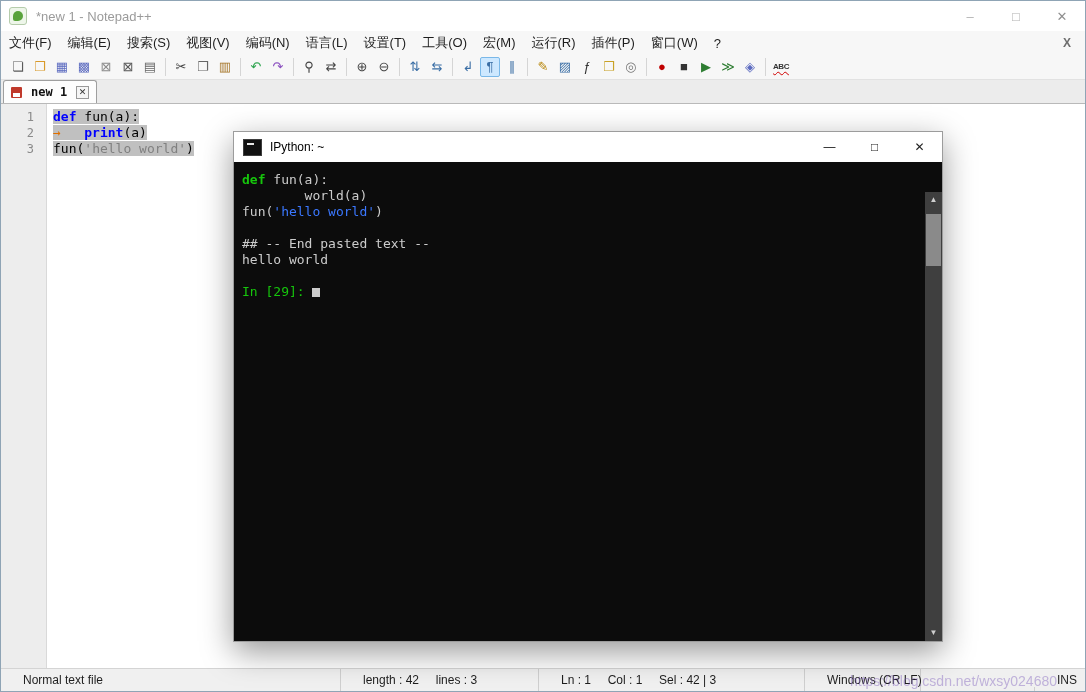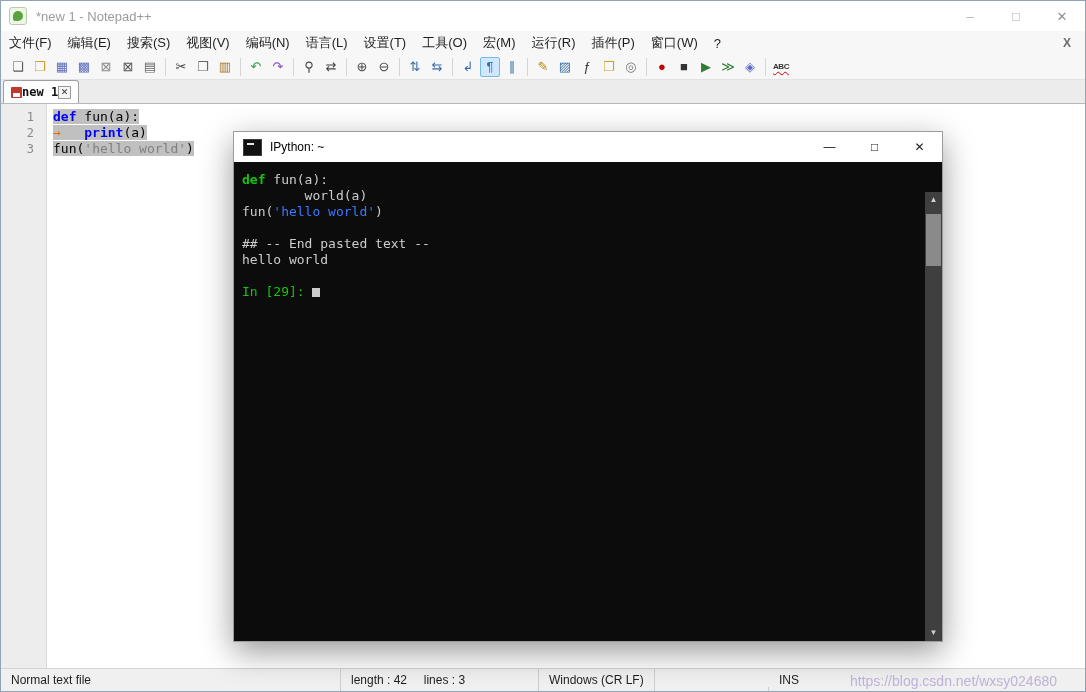--- a/index.html
+++ b/index.html
@@ -26,21 +26,21 @@
   .toolbar{height:24px;display:flex;align-items:center;background:#f7f7f7;border-bottom:1px solid #e2e2e2;padding-left:6px;}
   .tbtn{width:20px;height:20px;line-height:20px;text-align:center;font-size:13px;border-radius:2px;
         box-sizing:border-box;margin:0 1px;cursor:default;}
   .tbtn.pressed{background:#cde8ff;border:1px solid #7ab8e8;line-height:18px;}
   .tbtn.abc{font-size:8px;font-weight:bold;letter-spacing:-0.5px;
             text-decoration:underline wavy #d00000;text-underline-offset:2px;}
   .tsep{width:1px;height:18px;background:#d5d5d5;margin:0 4px;}
 
   
   .tabbar{height:23px;background:#ececec;border-bottom:1px solid #b9b9b9;display:flex;align-items:flex-end;padding-left:2px;}
-  .tab{height:22px;display:flex;align-items:center;gap:0;padding:0 7px;background:#fdfdfd;
+  .tab{height:22px;display:flex;align-items:center;gap:9px;padding:0 7px;background:#fdfdfd;
        border:1px solid #9f9f9f;border-bottom:none;border-radius:3px 3px 0 0;
        font-size:12px;font-weight:bold;color:#111;font-family:"DejaVu Sans Mono",monospace;}
   .unsaved{width:11px;height:11px;background:#c0392b;border-radius:1px;position:relative;}
   .unsaved::after{content:'';position:absolute;left:2px;right:2px;bottom:1px;height:4px;background:#fff;}
   .tab-close{font-family:"Liberation Sans",sans-serif;font-weight:normal;font-size:9px;color:#333;
              border:1px solid #999;width:11px;height:11px;line-height:11px;text-align:center;background:#f5f5f5;}
 
   
   .editor{display:flex;height:567px;background:#fff;}
   .gutter{width:46px;background:#ededed;border-right:1px solid #d9d9d9;padding-top:5px;box-sizing:border-box;
@@ -72,21 +72,21 @@
   .cursor{display:inline-block;width:8px;height:9px;background:var(--console-text);vertical-align:-1px;}
   .ipy-scroll{position:absolute;top:30px;right:0;bottom:0;width:17px;background:#3f3f3f;}
   .sarrow{position:absolute;left:0;width:17px;height:16px;color:#cfcfcf;font-size:8px;text-align:center;line-height:16px;}
   .sarrow.up{top:0;}
   .sarrow.down{bottom:0;}
   .sthumb{position:absolute;left:1px;top:22px;width:15px;height:52px;background:#8a8a8a;}
 
   
   .statusbar{position:absolute;left:0;right:0;bottom:0;height:22px;background:#f0f0f0;border-top:1px solid #d4d4d4;
              display:flex;align-items:center;font-size:12px;color:#1e1e1e;}
-  .sseg{height:100%;display:flex;align-items:center;padding-left:10px;box-sizing:border-box;
+  .sseg{height:100%;display:flex;align-items:center;padding-left:22px;box-sizing:border-box;
         border-right:1px solid #cfcfcf;white-space:pre;}
   .s1{width:340px;}.s2{width:198px;}.s3{width:266px;}.s4{width:116px;}.s5{width:114px;margin-top:36px;}.s6{flex:1;border-right:none;}
 
   .watermark{position:absolute;right:28px;bottom:2px;font-size:14px;color:rgba(130,100,190,.45);
              z-index:9;pointer-events:none;}
 </style>
 </head>
 <body>
 
 <div class="app">
@@ -208,20 +208,21 @@
         <span class="sarrow up">▲</span>
         <span class="sthumb"></span>
         <span class="sarrow down">▼</span>
       </div>
     </div>
   </div>
 
   <div class="statusbar">
     <div class="sseg s1">Normal text file</div>
     <div class="sseg s2">length : 42     lines : 3</div>
+    <div class="sseg s3">Ln : 1     Col : 1     Sel : 42 | 3</div>
     <div class="sseg s4">Windows (CR LF)</div>
     <div class="sseg s5">UTF-8</div>
     <div class="sseg s6">INS</div>
   </div>
 
   <div class="watermark">https://blog.csdn.net/wxsy024680</div>
 
 </div>
 
 </body></html>

